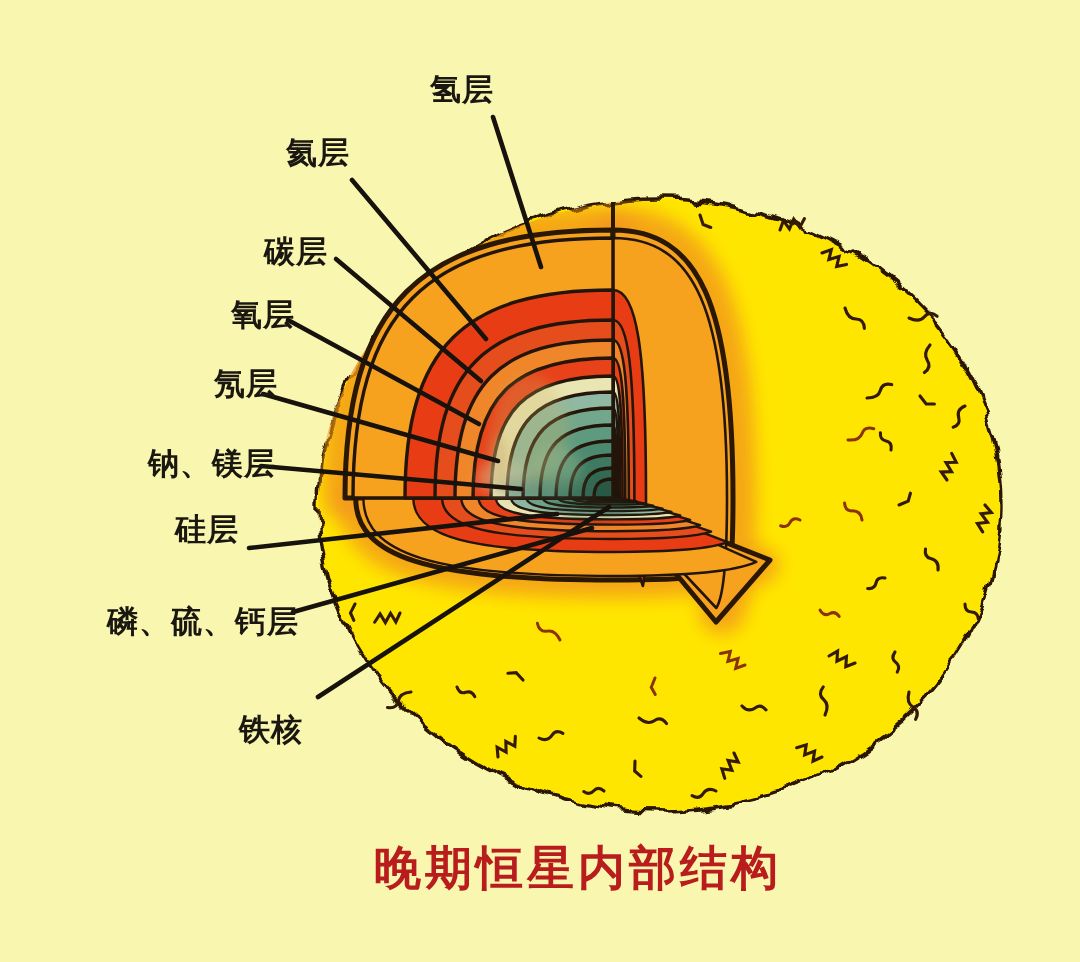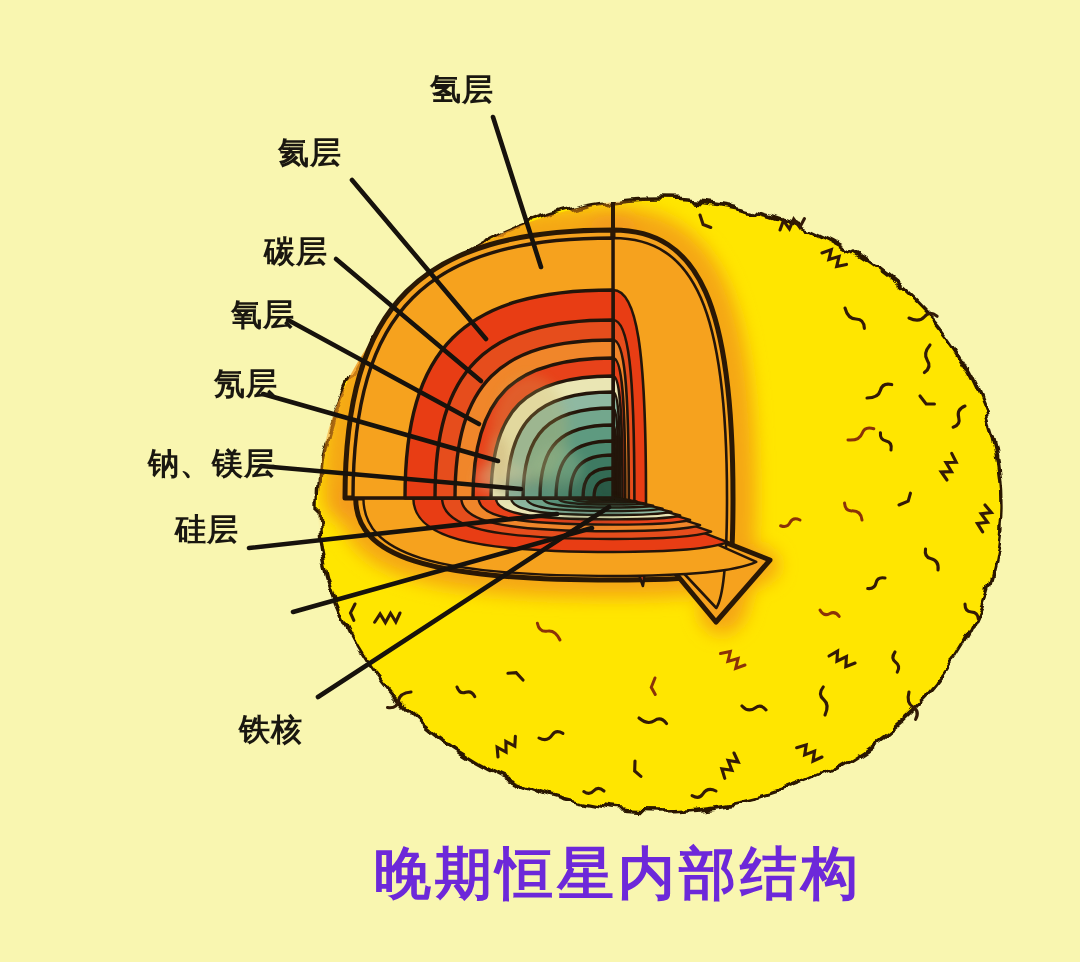--- a/index.html
+++ b/index.html
@@ -1,22 +1,22 @@
 <!DOCTYPE html>
 <html><head>
 <meta charset="utf-8">
 <style>
   html,body{margin:0;padding:0;}
   #stage{position:relative;width:1080px;height:962px;overflow:hidden;
          font-family:Liberation Serif, serif;}
   #stage svg{position:absolute;left:0;top:0;}
   .layer-label{position:absolute;font-size:31px;font-weight:800;color:#1A1710;
                white-space:nowrap;letter-spacing:1px;line-height:1;}
-  .figure-title{position:absolute;left:374px;top:845px;font-size:57px;font-weight:900;
-                color:#6d28d9;letter-spacing:4px;white-space:nowrap;line-height:1;}
+  .figure-title{position:absolute;left:374px;top:845px;font-size:47px;font-weight:900;
+                color:#b91c1c;letter-spacing:4px;white-space:nowrap;line-height:1;}
   .disc{stroke:#23150A;stroke-linejoin:round;stroke-linecap:round;}
   .fa{stroke-width:3.4;}
   .fb{stroke-width:2.6;}
   .ff{stroke-width:2.4;}
   .sil{stroke:#2A1805;stroke-width:5;stroke-linejoin:round;}
   .sphere-edge{stroke:#2A1805;stroke-width:3.4;}
   .sq{fill:none;stroke:#331A06;stroke-width:3.1;stroke-linecap:round;}
   .sqr{fill:none;stroke:#8A3208;stroke-width:3;stroke-linecap:round;}
   .leader{stroke-width:4.6;stroke-linecap:round;fill:none;}
   .glow{fill:none;stroke-linecap:round;opacity:.8;}
@@ -179,23 +179,24 @@
     <line x1="288" y1="320" x2="479" y2="424" stroke="#17120C"></line>
     <line x1="263" y1="394" x2="498" y2="461" stroke="#17120C"></line>
     <line x1="261" y1="466" x2="521" y2="489" stroke="#17120C"></line>
     <line x1="249" y1="548" x2="557" y2="514" stroke="#17120C"></line>
     <line x1="293" y1="612" x2="592" y2="528" stroke="#17120C"></line>
     <line x1="318" y1="697" x2="609" y2="507" stroke="#17120C"></line>
   </g>
 </svg>
 
 <div class="layer-label" style="left:430px;top:74px;">氢层</div>
-<div class="layer-label" style="left:278px;top:137px;">氦层</div>
+<div class="layer-label" style="left:286px;top:137px;">氦层</div>
 <div class="layer-label" style="left:264px;top:236px;">碳层</div>
 <div class="layer-label" style="left:231px;top:299px;">氧层</div>
 <div class="layer-label" style="left:195px;top:368px;margin-left:19px;">氖层</div>
 <div class="layer-label" style="left:148px;top:448px;">钠、镁层</div>
 <div class="layer-label" style="left:175px;top:514px;">硅层</div>
+<div class="layer-label" style="left:107px;top:606px;">磷、硫、钙层</div>
 <div class="layer-label" style="left:239px;top:714px;">铁核</div>
 
 <div class="figure-title">晚期恒星内部结构</div>
 
 </div>
 
 </body></html>

